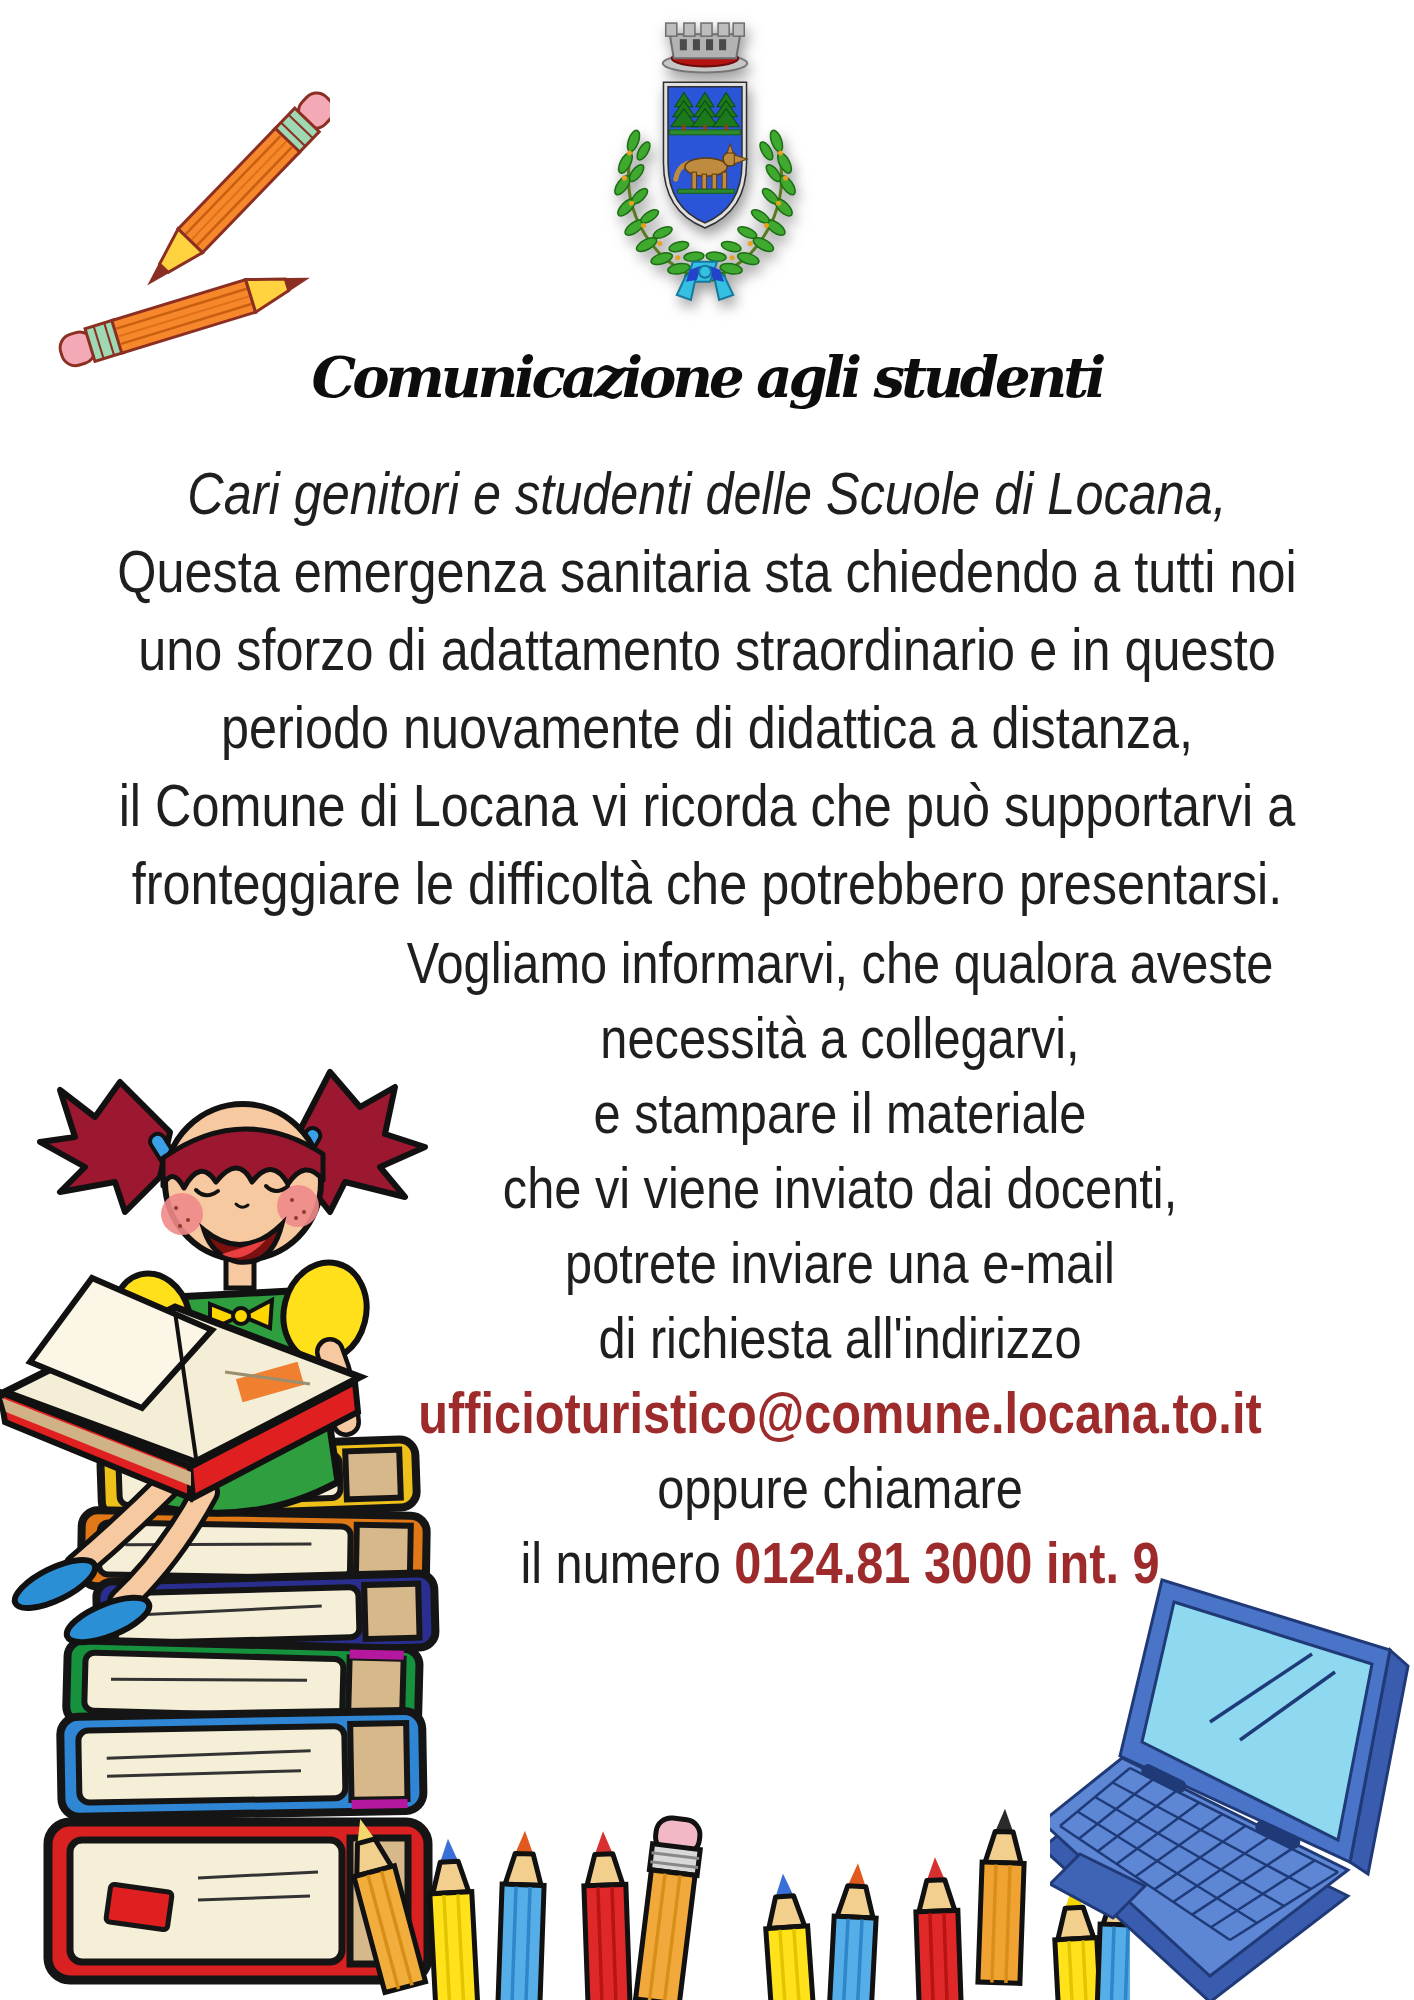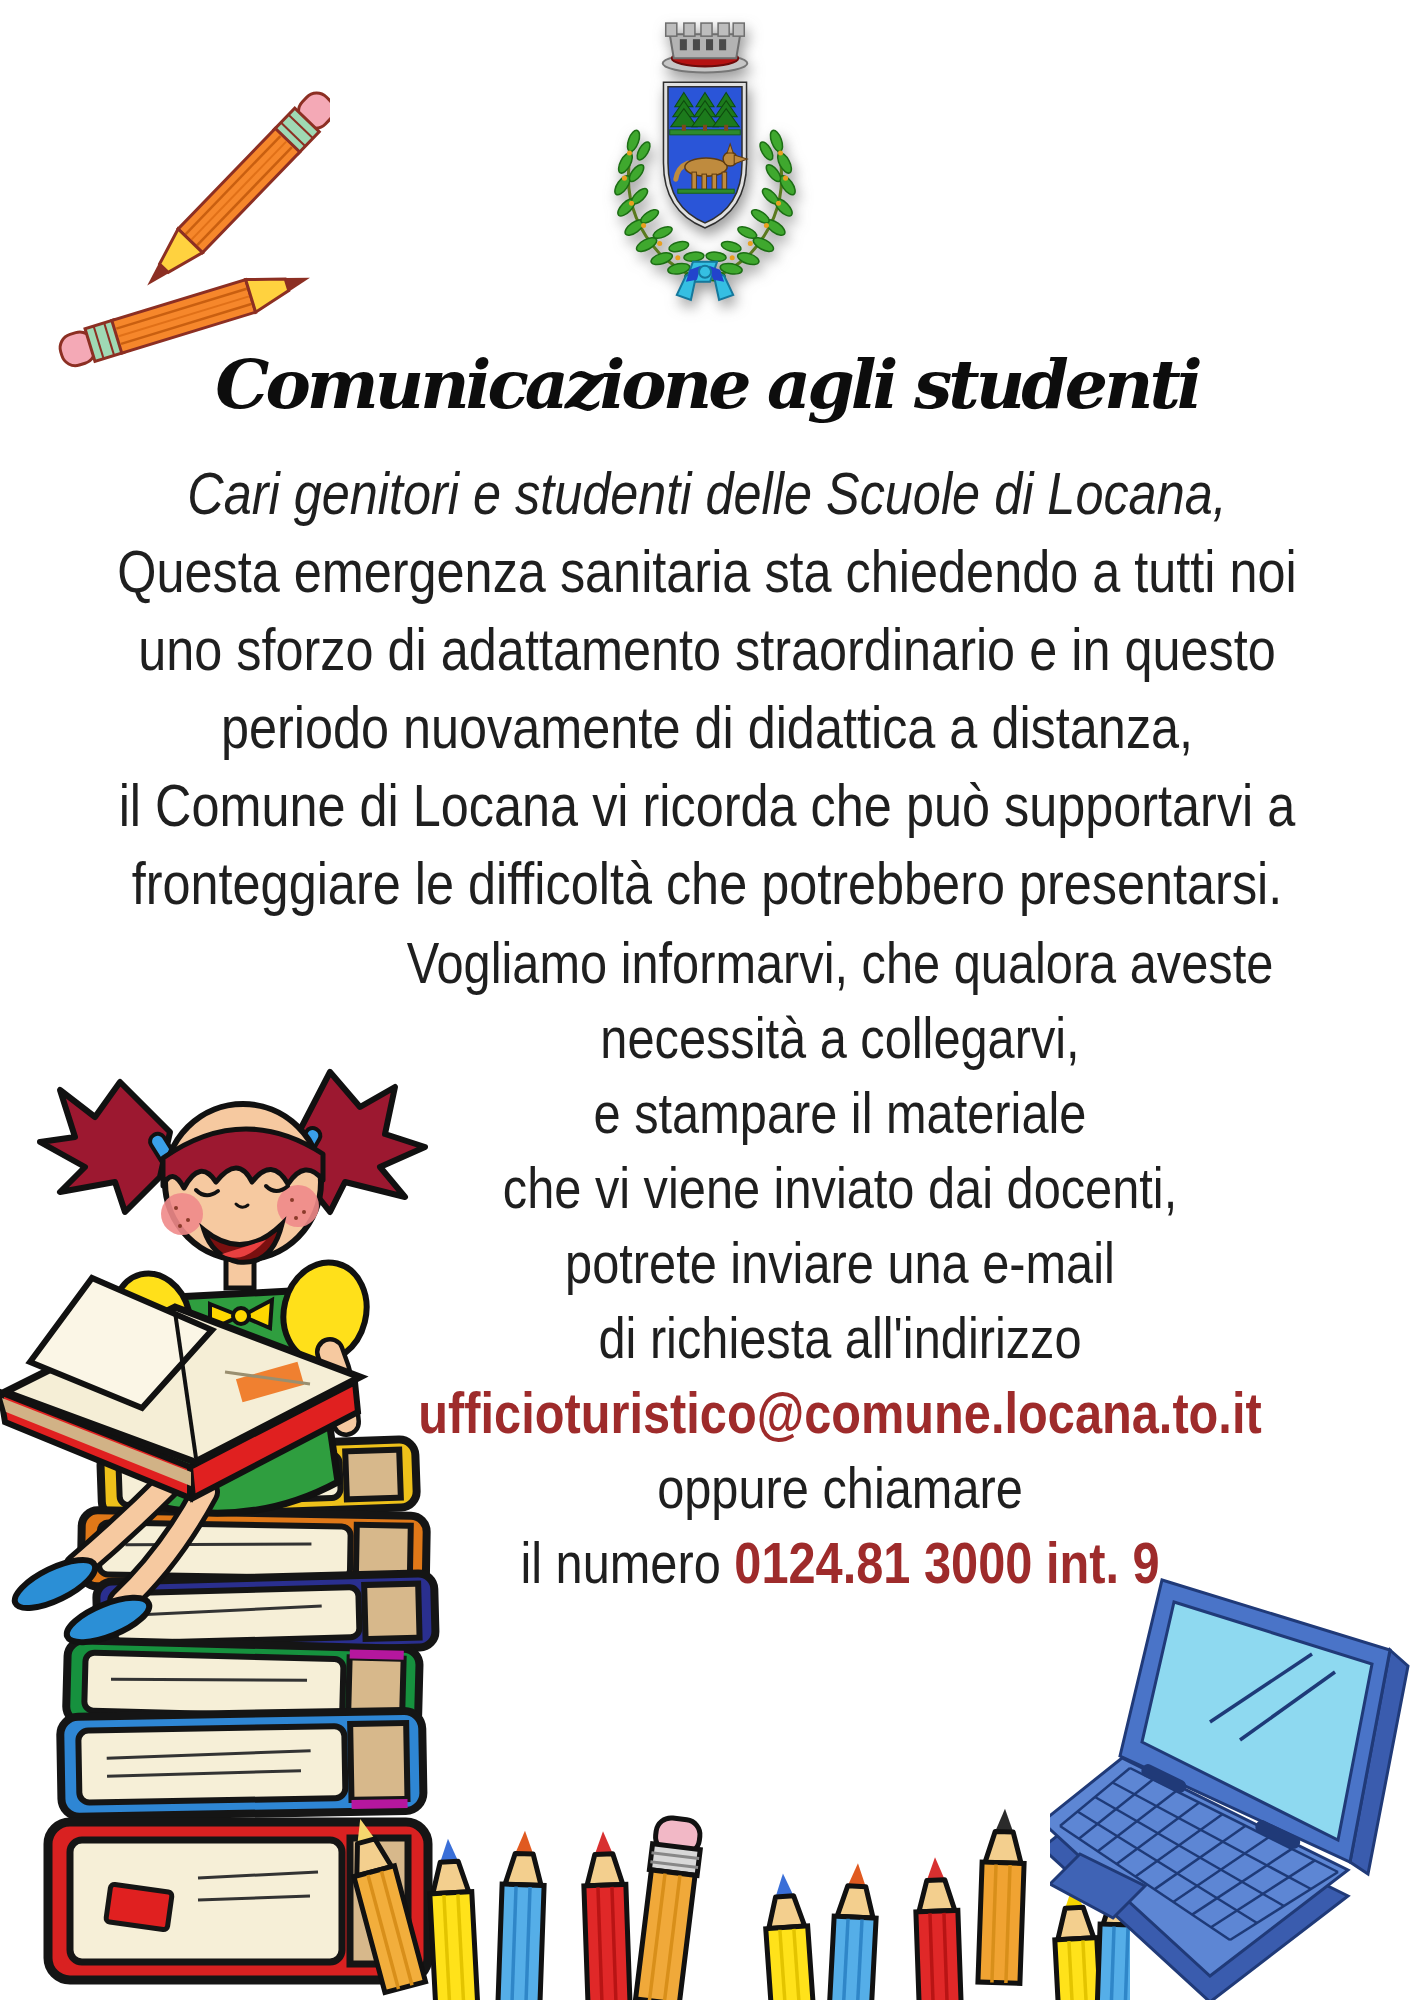--- a/index.html
+++ b/index.html
@@ -2,21 +2,21 @@
 <html><head>
 <meta charset="utf-8">
 <style>
   html,body{margin:0;padding:0;background:#888;}
   #page{position:relative;width:1414px;height:2000px;background:#ffffff;overflow:hidden;
         font-family:"Liberation Sans",sans-serif;color:#212121;}
   .abs{position:absolute;}
   
   #title{left:0;top:344px;width:1414px;text-align:center;
          font-family:"DejaVu Serif",serif;font-style:italic;font-weight:700;
-         font-size:68px;letter-spacing:-4px;color:#0d0d0d;}
+         font-size:56px;letter-spacing:-4px;color:#0d0d0d;}
   .cond{transform:scaleX(0.84);transform-origin:50% 50%;}
   #para1{left:0;top:455px;width:1414px;text-align:center;
          font-size:60px;line-height:78px;color:#1f1f1f;}
   #para1 .sal{font-style:italic;}
   #para2{left:266px;top:925px;width:1148px;text-align:center;
          font-size:58px;line-height:75px;color:#1f1f1f;}
   .accent{color:#9e2b2b;font-weight:700;}
   
   #coa{left:598px;top:12px;filter:drop-shadow(3px 7px 7px rgba(70,70,70,.55));}
   svg{display:block;}

